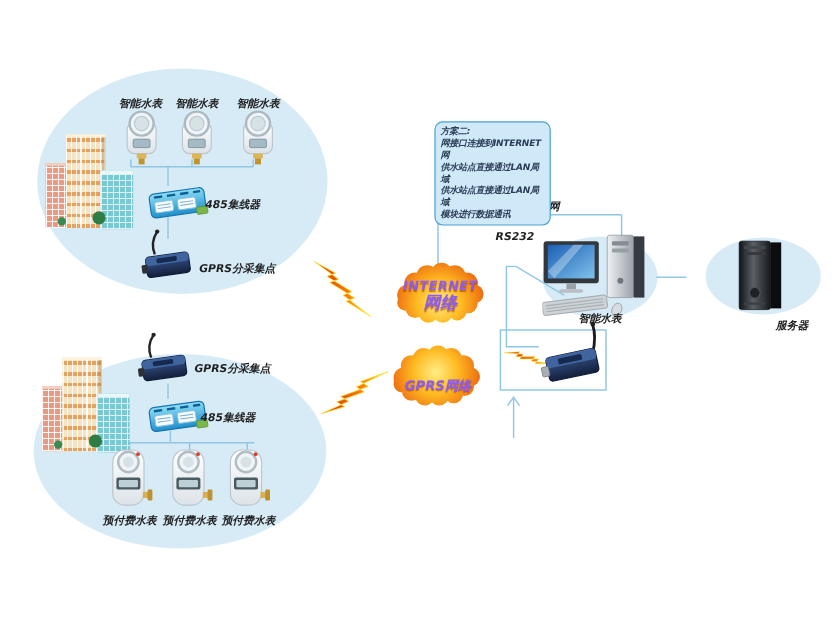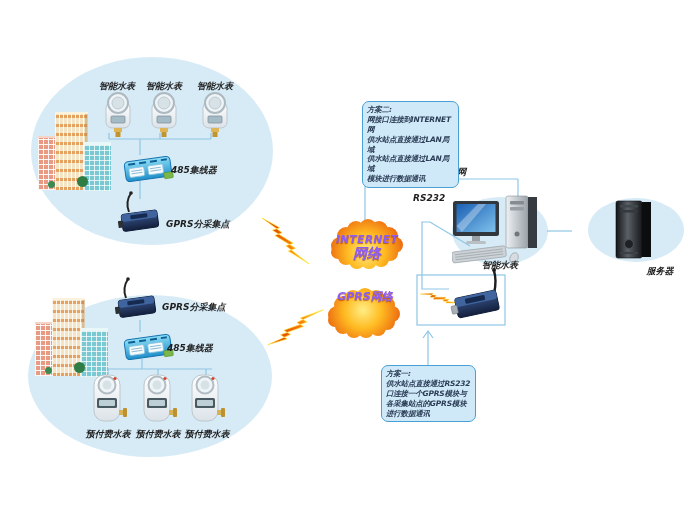--- a/index.html
+++ b/index.html
@@ -315,32 +315,25 @@
 
   <div class="lbl" style="left:419px;top:166px">LAN局域网</div>
   <div class="lbl" style="left:413px;top:193px">RS232</div>
   <div class="lbl c" style="left:478px;top:259px;width:44px">智能水表</div>
   <div class="lbl c" style="left:640px;top:265px;width:40px">服务器</div>
 
   <div class="cloud-txt" style="left:331px;top:234px;width:72px">
     <div class="l1">INTERNET</div>
     <div class="l2">网络</div>
   </div>
-  <div class="cloud-txt" style="left:329px;top:291px;width:72px">
+  <div class="cloud-txt" style="left:329px;top:316px;width:72px">
     <div class="g1">GPRS网络</div>
   </div>
 
   <div class="note" style="left:362px;top:101px;width:97px">
     <div>方案二:</div>
     <div>网接口连接到INTERNET网</div>
     <div>供水站点直接通过LAN局域</div>
     <div>供水站点直接通过LAN局域</div>
     <div>模块进行数据通讯</div>
   </div>
-  <div class="note" style="left:381px;top:365px;width:95px">
-    <div>方案一:</div>
-    <div>供水站点直接通过RS232</div>
-    <div>口连接一个GPRS模块与</div>
-    <div>各采集站点的GPRS模块</div>
-    <div>进行数据通讯</div>
-  </div>
 
 </div>
 
 </body></html>

